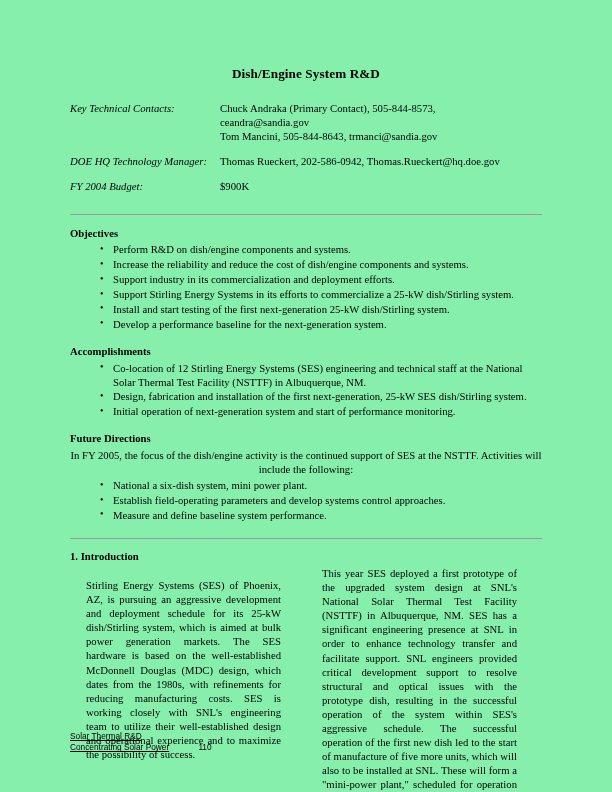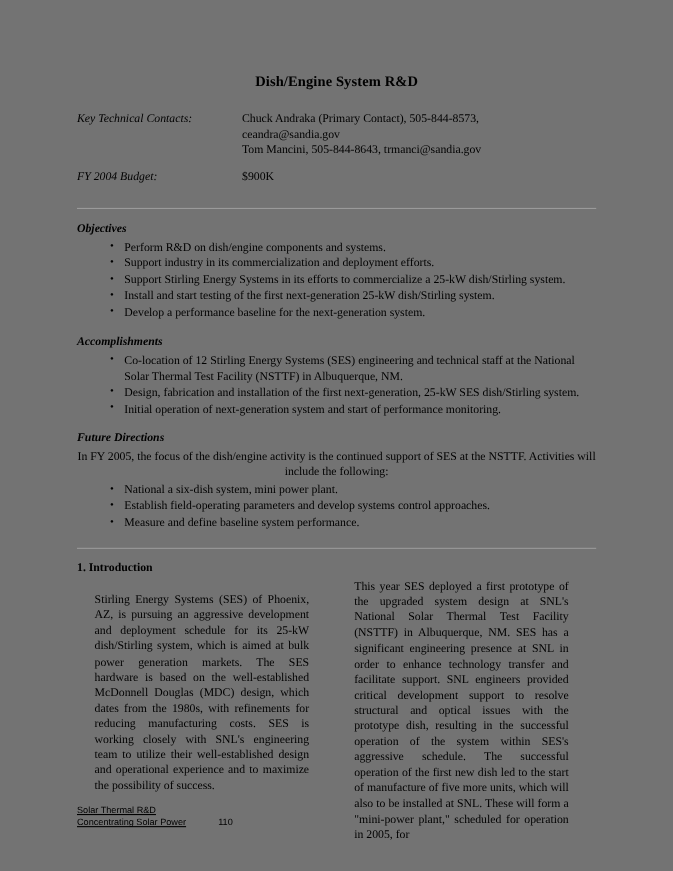--- a/index.html
+++ b/index.html
@@ -4,21 +4,21 @@
 <style>
   html, body {
     margin: 0;
     padding: 0;
     background: #ffffff;
   }
   .page {
     position: relative;
     width: 612px;
     height: 792px;
-    background: #737373;
+    background: #86efac;
     font-family: "Liberation Serif", "DejaVu Serif", serif;
     color: #000000;
     overflow: hidden;
     box-sizing: border-box;
   }
   .content {
     position: absolute;
     left: 70px;
     top: 66px;
     width: 472px;
@@ -57,21 +57,20 @@
     border-top: 1px solid #9a9a9a;
     margin: 9px 0 12px 0;
     height: 0;
   }
 
   h2.section {
     font-size: 10.7px;
     font-weight: bold;
     margin: 0 0 2px 0;
     line-height: 1.3;
-    font-style: italic;
   }
   .section-gap { height: 13px; }
 
   ul.bullets {
     margin: 0 0 0 0;
     padding: 0 0 0 30px;
     list-style: none;
     font-size: 10.7px;
     line-height: 1.315;
   }
@@ -156,33 +155,40 @@
       <tbody>
         <tr>
           <td class="meta-label">Key Technical Contacts:</td>
           <td class="meta-value">
             <div>Chuck Andraka (Primary Contact), 505-844-8573,</div>
             <div>ceandra@sandia.gov</div>
             <div>Tom Mancini, 505-844-8643, trmanci@sandia.gov</div>
           </td>
         </tr>
         <tr>
+          <td class="meta-label">DOE HQ Technology Manager:</td>
+          <td class="meta-value">
+            <div>Thomas Rueckert, 202-586-0942, Thomas.Rueckert@hq.doe.gov</div>
+          </td>
+        </tr>
+        <tr>
           <td class="meta-label">FY 2004 Budget:</td>
           <td class="meta-value">
             <div>$900K</div>
           </td>
         </tr>
       </tbody>
     </table>
 
     <hr class="rule">
 
     <h2 class="section">Objectives</h2>
     <ul class="bullets">
       <li>Perform R&amp;D on dish/engine components and systems.</li>
+      <li>Increase the reliability and reduce the cost of dish/engine components and systems.</li>
       <li>Support industry in its commercialization and deployment efforts.</li>
       <li>Support Stirling Energy Systems in its efforts to commercialize a 25-kW dish/Stirling system.</li>
       <li>Install and start testing of the first next-generation 25-kW dish/Stirling system.</li>
       <li>Develop a performance baseline for the next-generation system.</li>
     </ul>
 
     <div class="section-gap"></div>
 
     <h2 class="section">Accomplishments</h2>
     <ul class="bullets">

